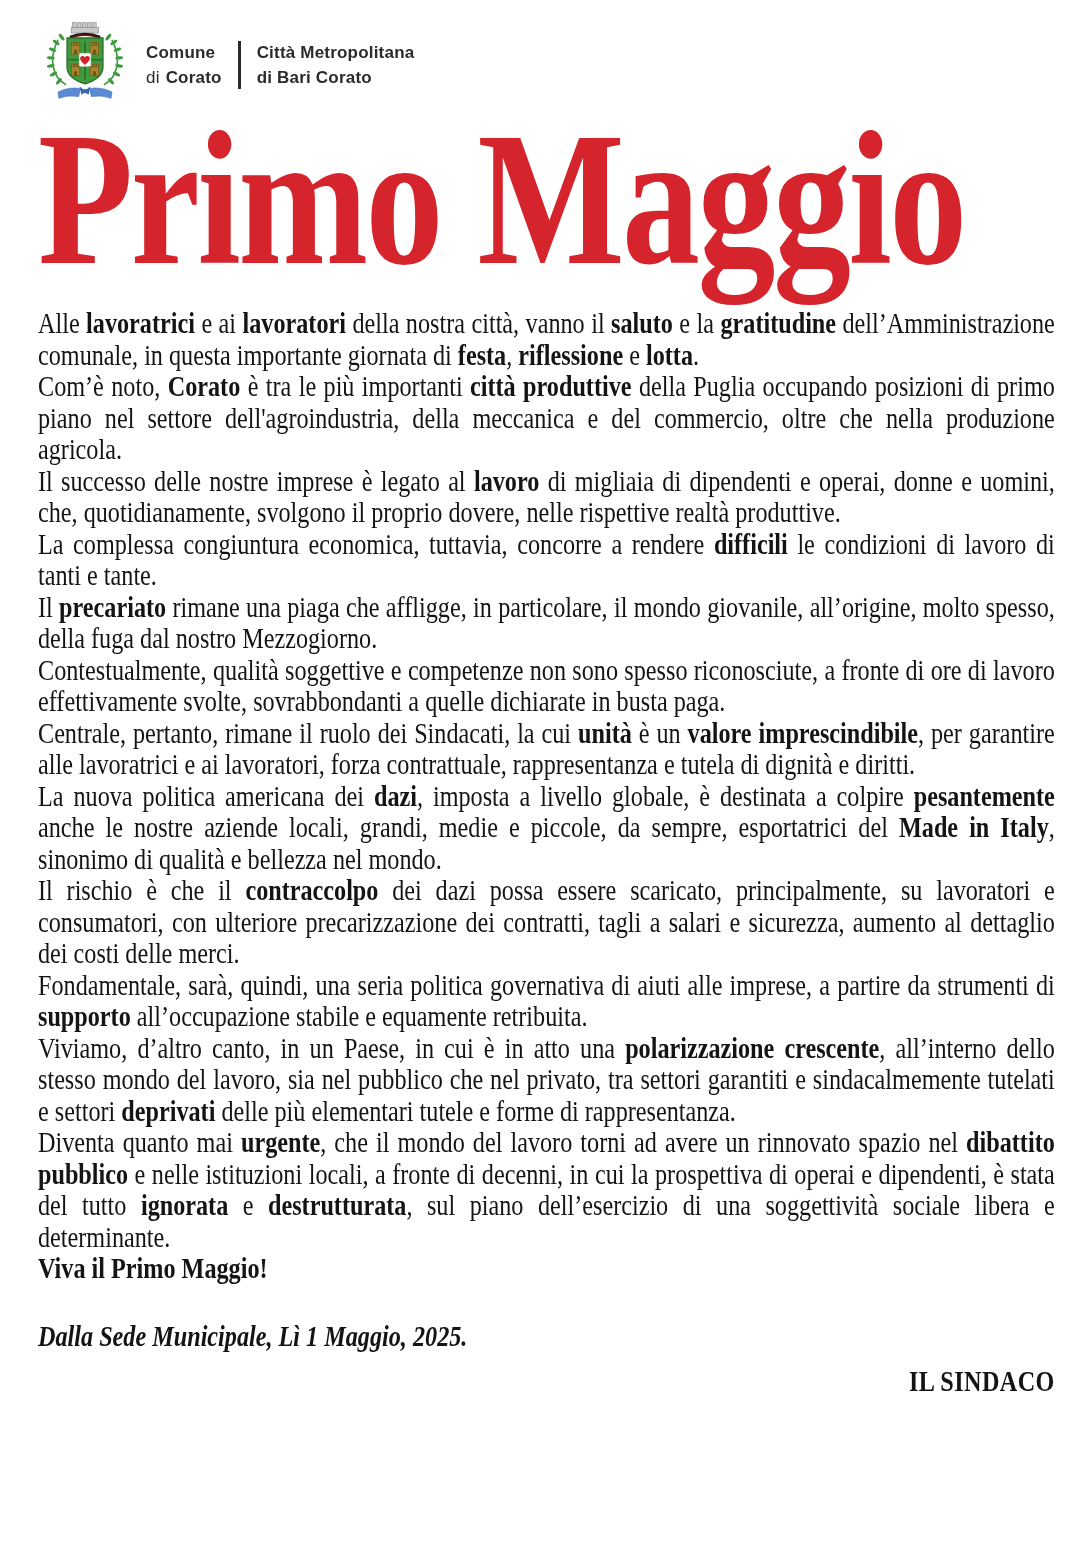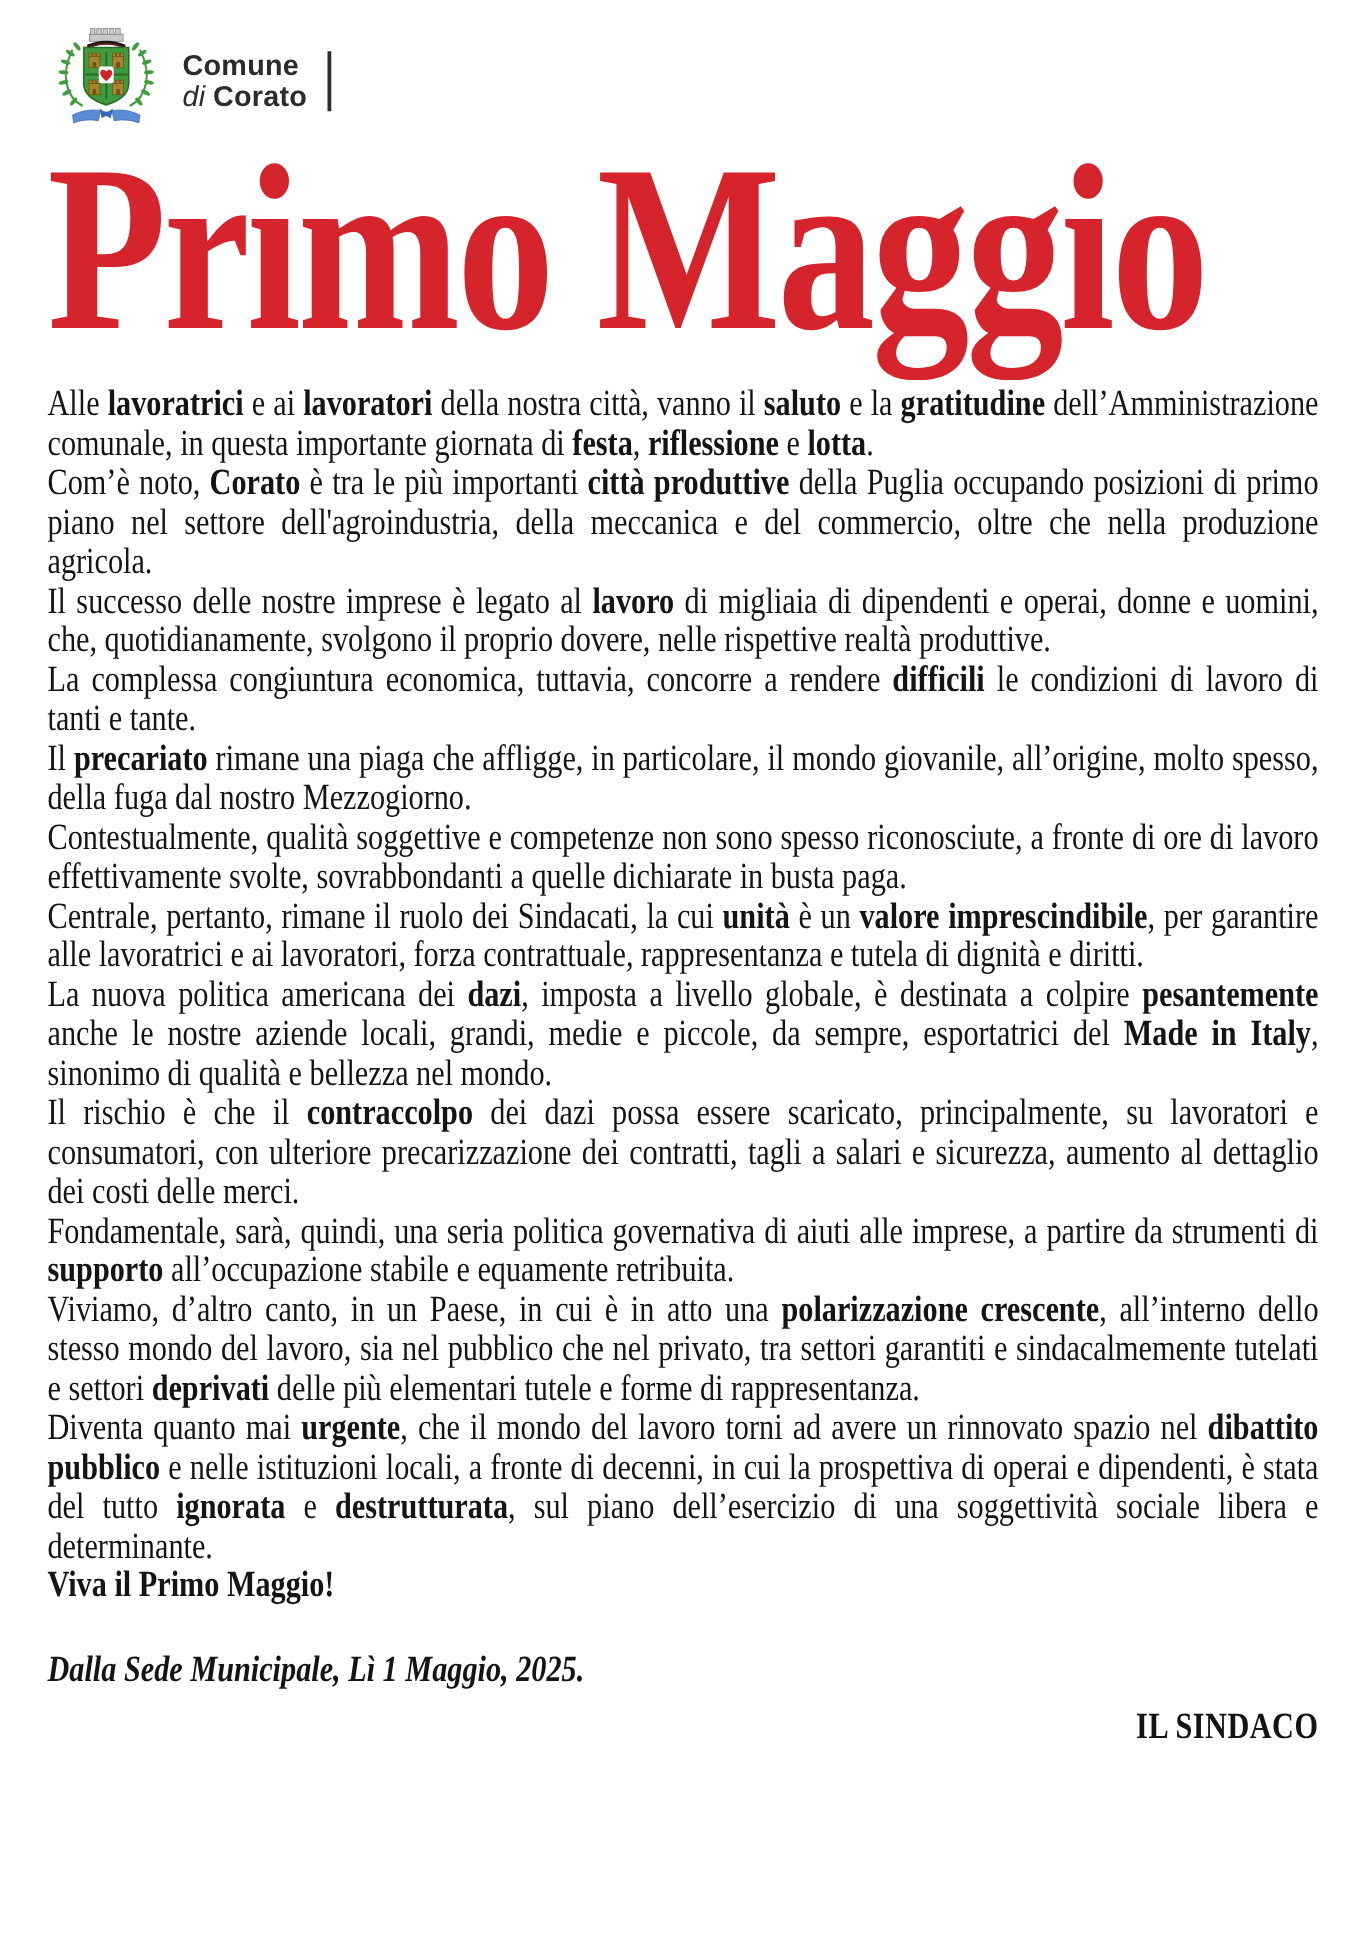--- a/index.html
+++ b/index.html
@@ -31,23 +31,23 @@
   
   .header{
     position:absolute;top:20px;left:40px;
     display:flex;align-items:center;gap:16px;
   }
   .crest{width:90px;height:90px;flex:0 0 auto;}
   .header-text{
     display:flex;align-items:center;gap:16px;
     font-family:"Liberation Sans", sans-serif;
     font-weight:bold;color:var(--header-grey);
-    font-size:23px;line-height:25px;letter-spacing:.2px;
-  }
-  .org-left .di{font-style:italic;font-weight:normal;margin-right:6px;}
+    font-size:17px;line-height:25px;letter-spacing:.2px;
+  }
+  .org-left .di{font-weight:normal;margin-right:6px;}
   .header-divider{width:3px;height:48px;background:var(--header-grey);}
 
   
   .page-title{
     position:absolute;top:104px;left:38px;
     font-weight:bold;
     font-size:190px;line-height:1;
     letter-spacing:-3px;
     white-space:nowrap;
     color:var(--title-red);
@@ -175,20 +175,24 @@
       <path d="M44 74 Q50 80 56 74 L54 83 Q50 79 46 83 Z" fill="var(--ribbon-blue-dark)"></path>
     </g>
   </svg>
 
   <div class="header-text">
     <div class="org-left">
       <div>Comune</div>
       <div><span class="di">di</span><span>Corato</span></div>
     </div>
     <div class="header-divider"></div>
+    <div class="org-right">
+      <div>Città Metropolitana</div>
+      <div>di Bari Corato</div>
+    </div>
   </div>
 </div>
 
 <h1 class="page-title" style="margin:0;">Primo Maggio</h1>
 
 <div class="body-wrap">
   <div class="body-inner">
 
   <p><span>Alle </span><b>lavoratrici</b><span> e ai </span><b>lavoratori</b><span> della nostra città, vanno il </span><b>saluto</b><span> e la </span><b>gratitudine</b><span> dell’Amministrazione comunale, in questa importante giornata di </span><b>festa</b><span>, </span><b>riflessione</b><span> e </span><b>lotta</b><span>.</span></p>
       <p><span>Com’è noto, </span><b>Corato</b><span> è tra le più importanti </span><b>città produttive</b><span> della Puglia occupando posizioni di primo piano nel settore dell'agroindustria, della meccanica e del commercio, oltre che nella produzione agricola.</span></p>

